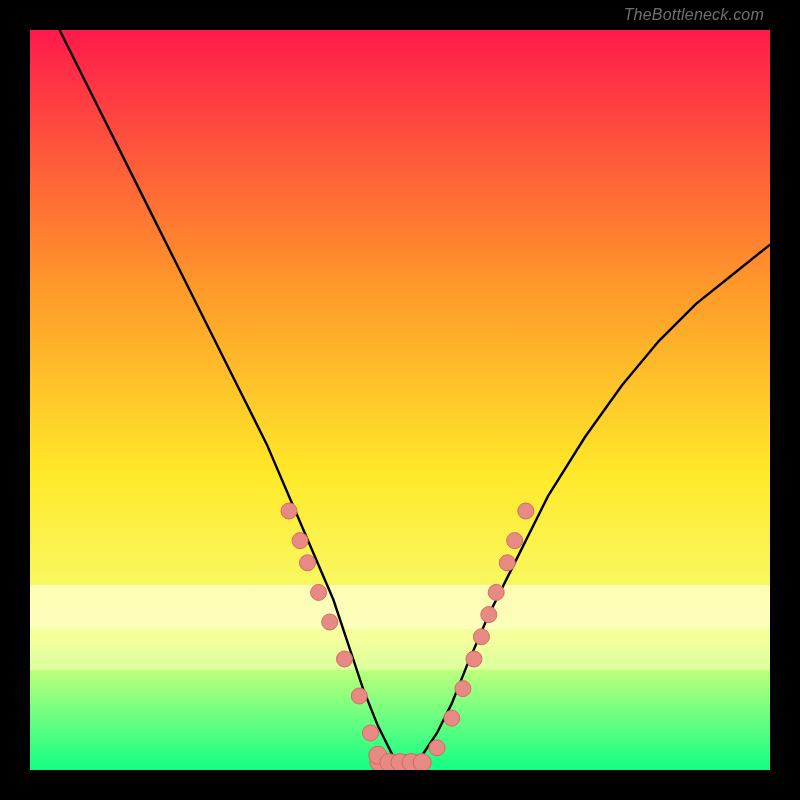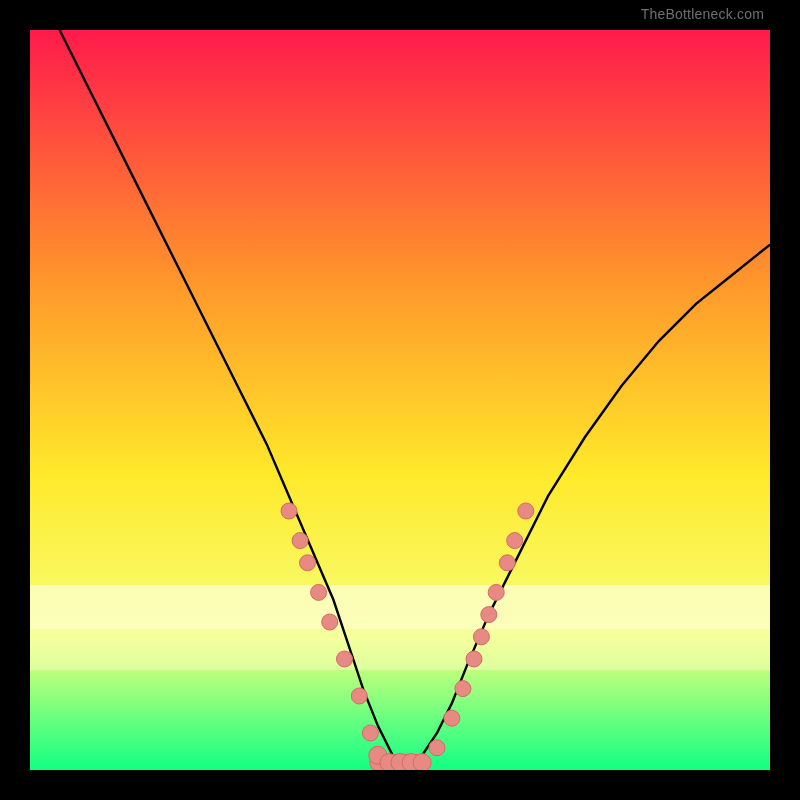--- a/index.html
+++ b/index.html
@@ -24,23 +24,24 @@
     left: 0;
     top: 0;
     width: 740px;
     height: 740px;
   }
   .watermark {
     position: absolute;
     top: 6px;
     right: 36px;
     color: #6f6f6f;
-    font-size: 14px;
+    font-size: 16px;
     font-weight: 500;
     letter-spacing: 0.2px;
+    font-style: italic;
   }
   svg { display: block; }
 </style>
 </head>
 <body>
 
 <div class="frame">
   <svg class="plot" viewBox="0 0 740 740">
     <defs>
       <linearGradient id="bg-grad" x1="0" y1="0" x2="0" y2="1">

